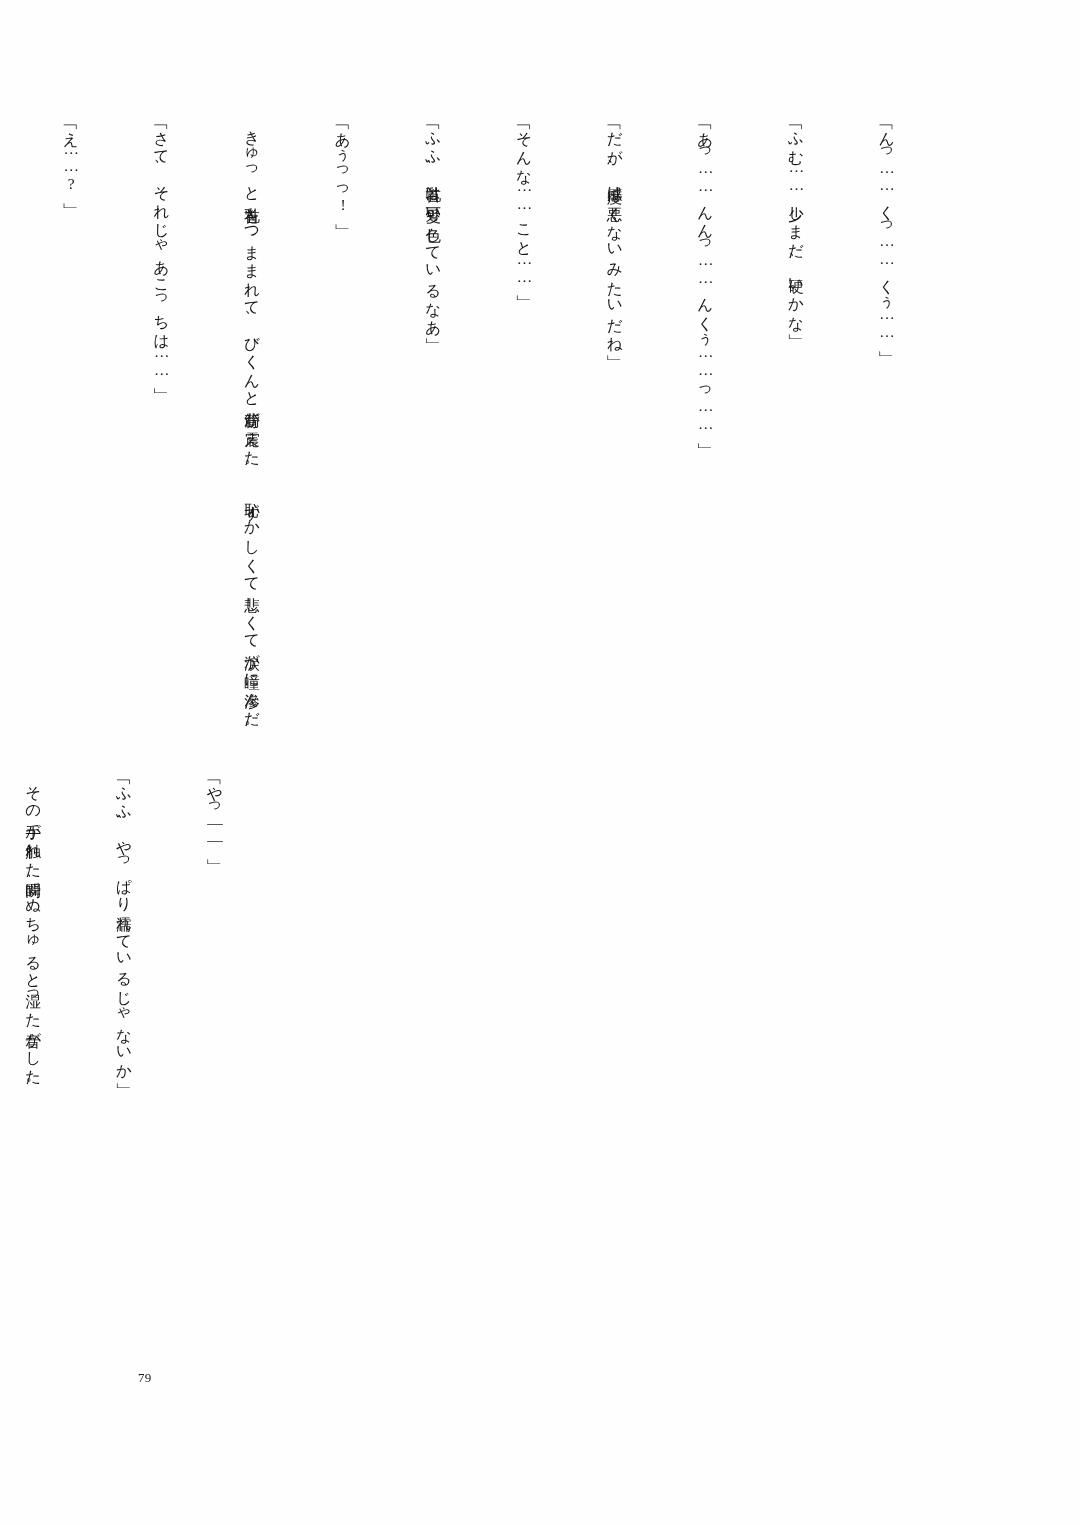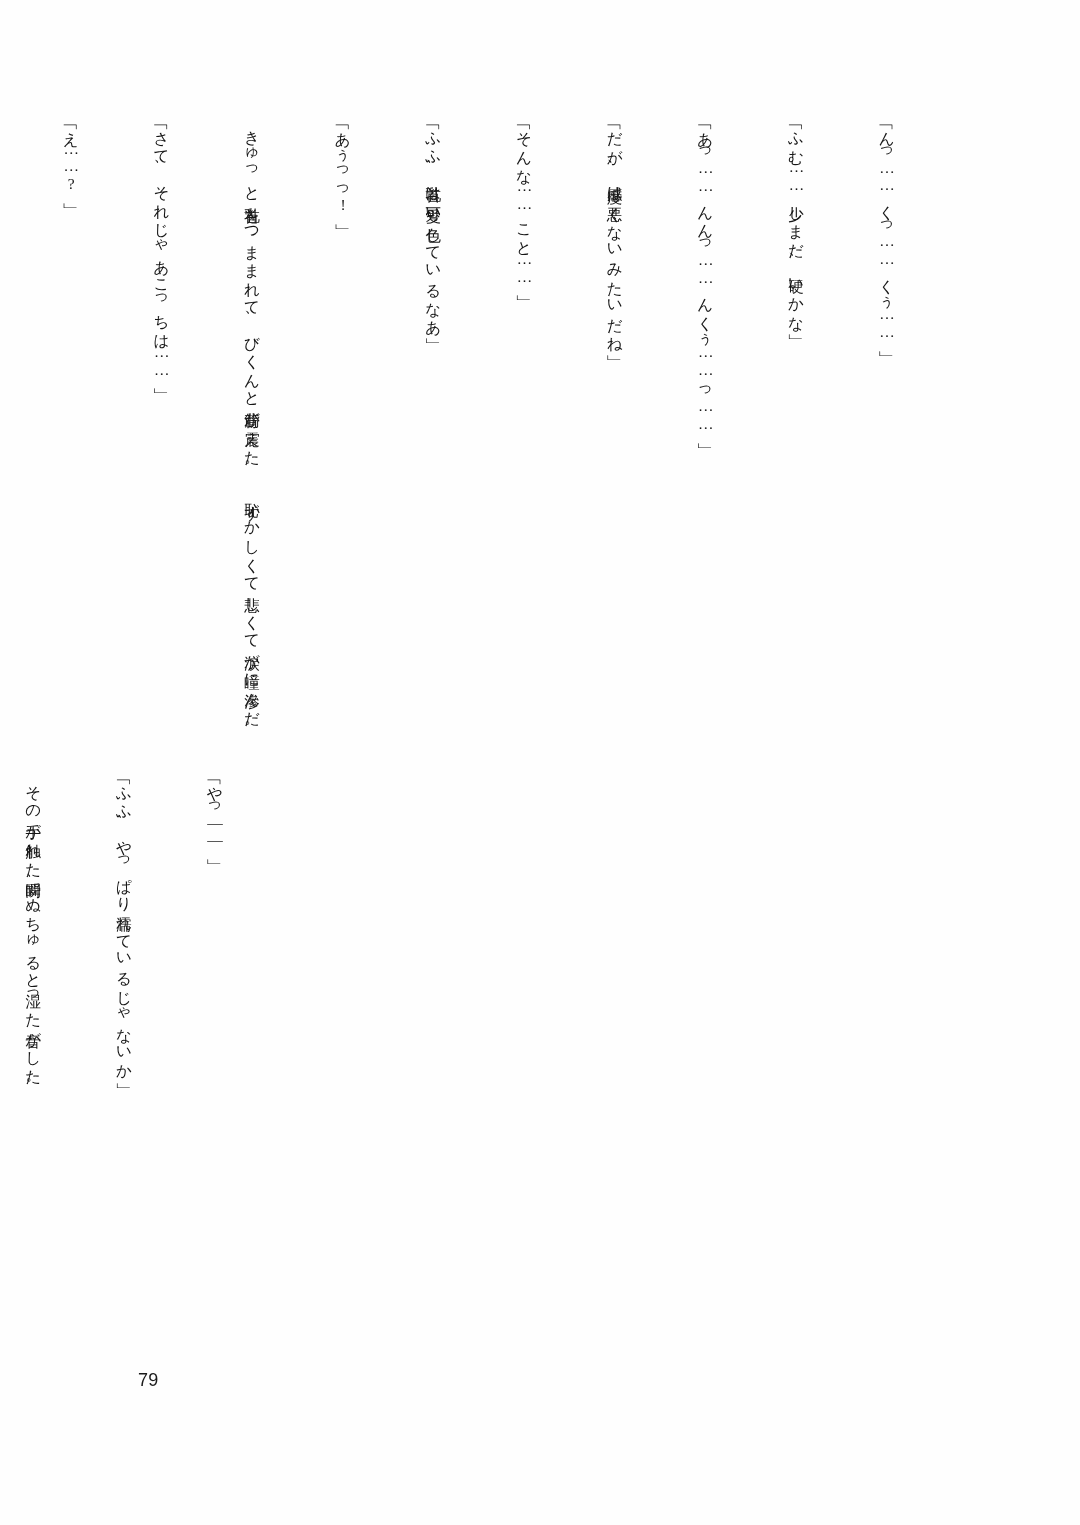--- a/index.html
+++ b/index.html
@@ -42,22 +42,22 @@
     height: 580px;
   }
   .para {
     margin: 0;
     padding: 0;
   }
   .page-number {
     position: absolute;
     left: 138px;
     top: 1370px;
-    font-size: 18px;
-    font-family: Liberation Sans, sans-serif;
+    font-size: 13px;
+    font-family: Liberation Serif, serif;
     color: #1a1a1a;
     letter-spacing: 0.02em;
   }
 </style>
 </head>
 <body>
 
 <div class="page">
 
   <div class="text-block" id="block-right">

